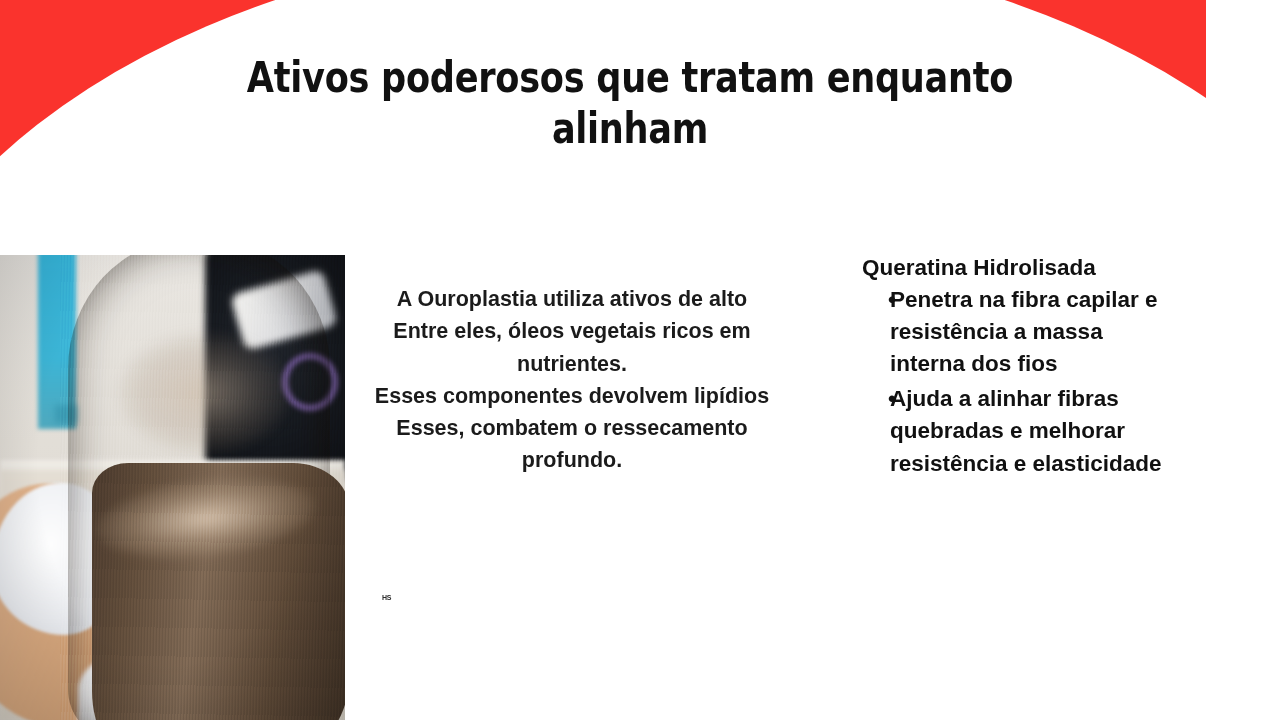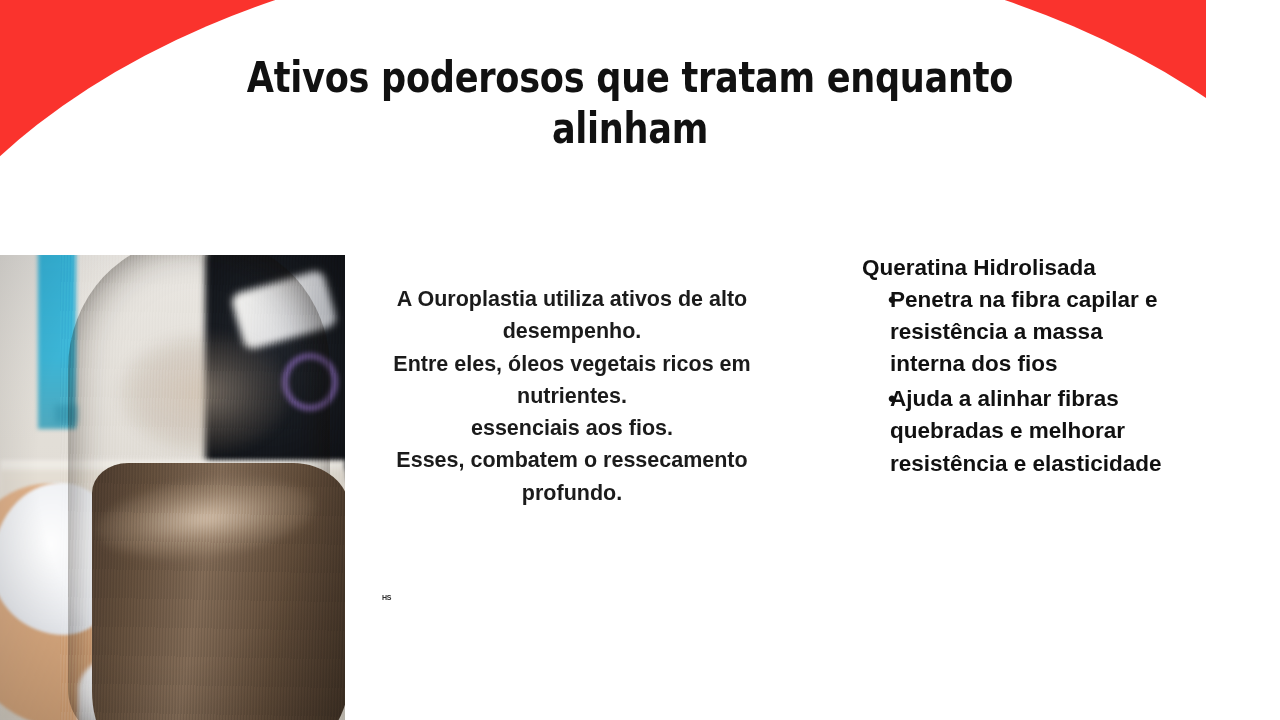--- a/index.html
+++ b/index.html
@@ -293,24 +293,23 @@
     <div class="hair"></div>
     <div class="hair-lower"></div>
     <div class="shine2"></div>
     <div class="shine"></div>
     <div class="strands"></div>
     <div class="vignette"></div>
   </div>
 
   <div class="col-center">
     <p>A Ouroplastia utiliza ativos de alto</p>
-    <p>desempenho.</p>
     <p>Entre eles, óleos vegetais ricos em</p>
     <p>nutrientes.</p>
-    <p>essenciais aos fios.</p>
+    <p>Esses componentes devolvem lipídios</p>
     <p>Esses, combatem o ressecamento</p>
     <p>profundo.</p>
   </div>
 
   <div class="watermark">HS</div>
 
   <div class="col-right">
     <p class="heading">Queratina Hidrolisada</p>
     <ul>
       <li>

